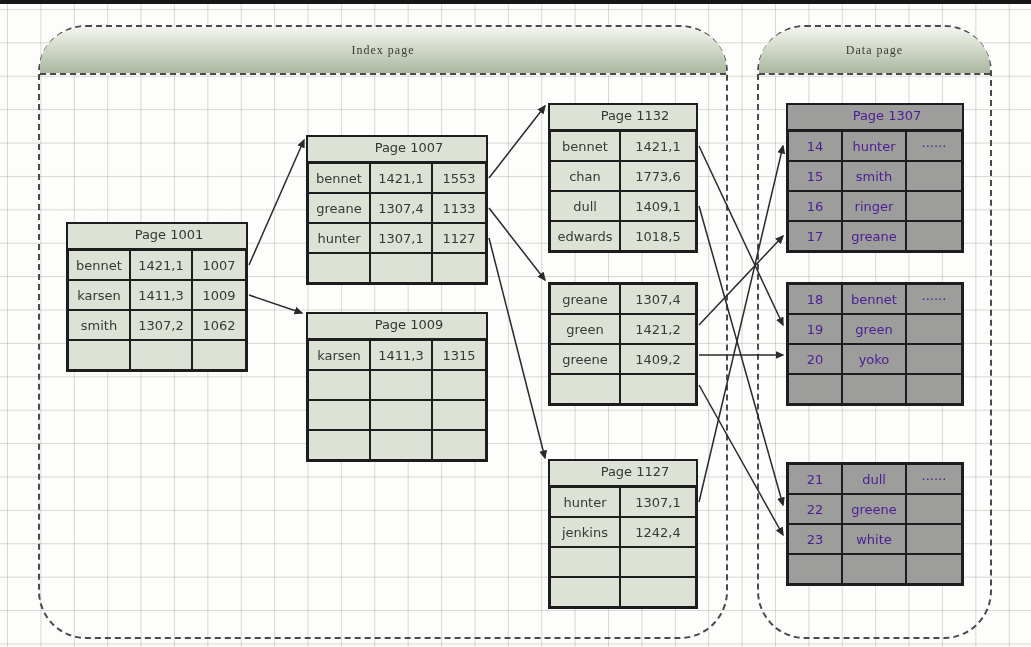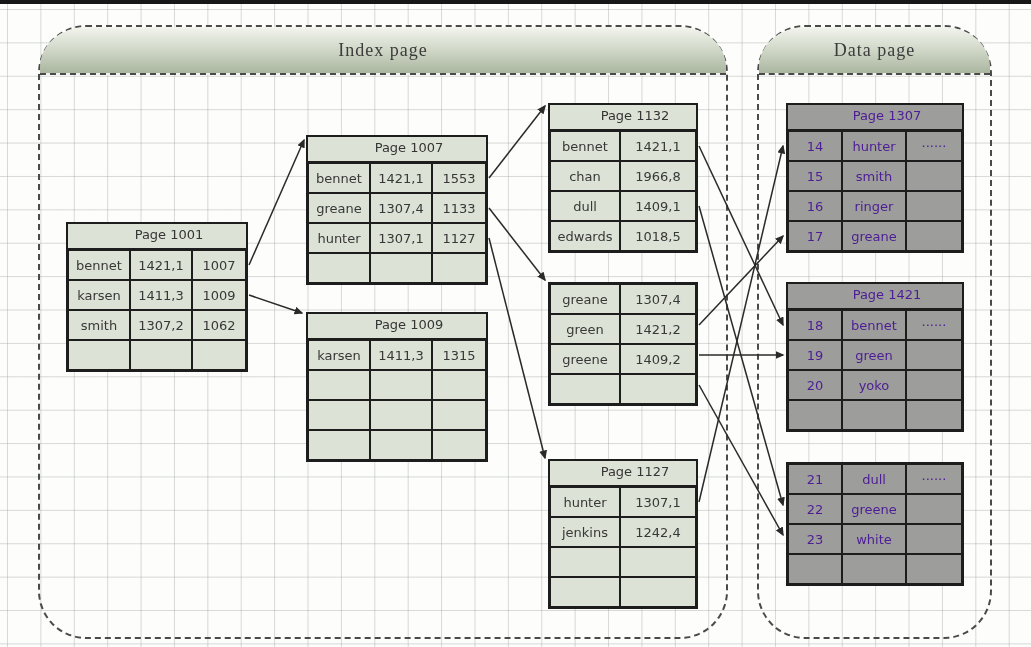--- a/index.html
+++ b/index.html
@@ -34,21 +34,21 @@
   #idxc{left:38px;top:25px;width:690px;height:614px;}
   #datc{left:757px;top:25px;width:235px;height:614px;}
   .band{
     position:absolute;left:0;top:0;right:0;height:46px;
     border-bottom:2px dashed var(--dash-border);
     border-radius:46px 46px 0 0 / 40px 40px 0 0;
     background:linear-gradient(to bottom, var(--band-top) 0%, #ccd4c3 55%, var(--band-bottom) 100%);
     display:flex;align-items:center;justify-content:center;
   }
   .band span{
-    font-family:"Liberation Serif", serif;font-size:18px;color:#3c3c3c;letter-spacing:1px;
+    font-family:"Liberation Serif", serif;font-size:12px;color:#3c3c3c;letter-spacing:1px;
   }
 
   
   .ptable{position:absolute;box-sizing:border-box;font-size:13px;}
   .ptitle{
     box-sizing:border-box;height:26px;line-height:22px;text-align:center;
     border:2px solid var(--table-border);border-bottom:none;
     color:#353535;
     padding-left:24px;
   }
@@ -148,21 +148,21 @@
         <div class="pcell"></div>
         <div class="pcell"></div>
       </div>
     </div>
   <div class="ptable idx cols2" id="t1132">
       <div class="ptitle">Page 1132</div>
       <div class="pgrid">
         <div class="pcell">bennet</div>
         <div class="pcell">1421,1</div>
         <div class="pcell">chan</div>
-        <div class="pcell">1966,8</div>
+        <div class="pcell">1773,6</div>
         <div class="pcell">dull</div>
         <div class="pcell">1409,1</div>
         <div class="pcell">edwards</div>
         <div class="pcell">1018,5</div>
       </div>
     </div>
   <div class="ptable idx cols2" id="t1133">
       <div class="pgrid">
         <div class="pcell">greane</div>
         <div class="pcell">1307,4</div>
@@ -198,21 +198,20 @@
         <div class="pcell"></div>
         <div class="pcell">16</div>
         <div class="pcell">ringer</div>
         <div class="pcell"></div>
         <div class="pcell">17</div>
         <div class="pcell">greane</div>
         <div class="pcell"></div>
       </div>
     </div>
   <div class="ptable dat cols3d" id="t1421">
-      <div class="ptitle">Page 1421</div>
       <div class="pgrid">
         <div class="pcell">18</div>
         <div class="pcell">bennet</div>
         <div class="pcell">······</div>
         <div class="pcell">19</div>
         <div class="pcell">green</div>
         <div class="pcell"></div>
         <div class="pcell">20</div>
         <div class="pcell">yoko</div>
         <div class="pcell"></div>

